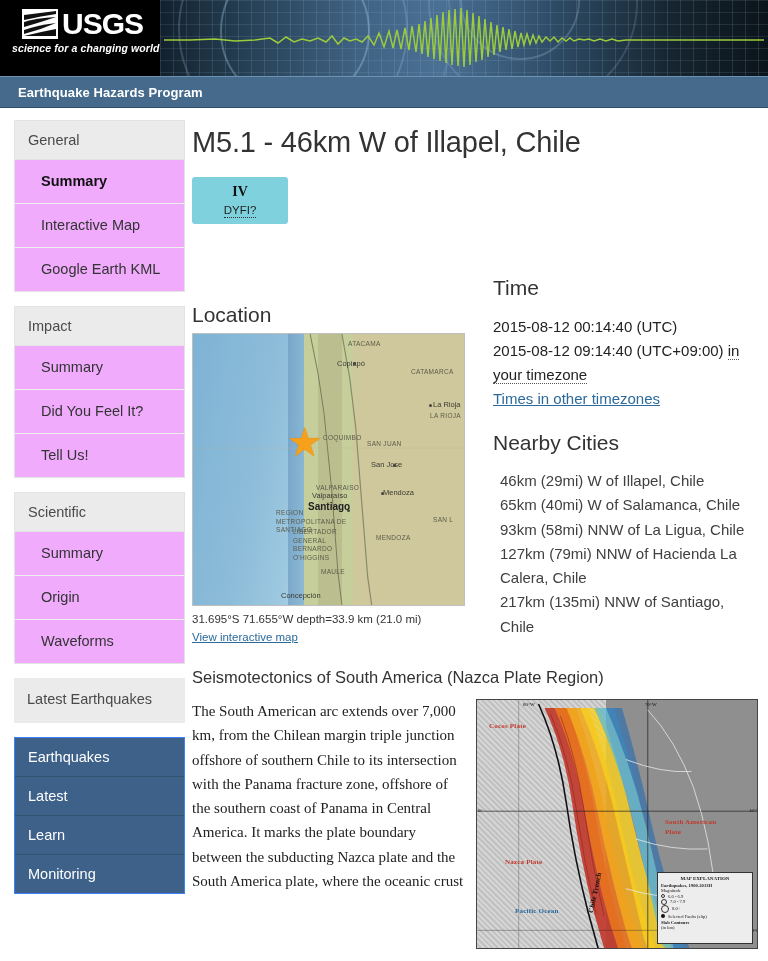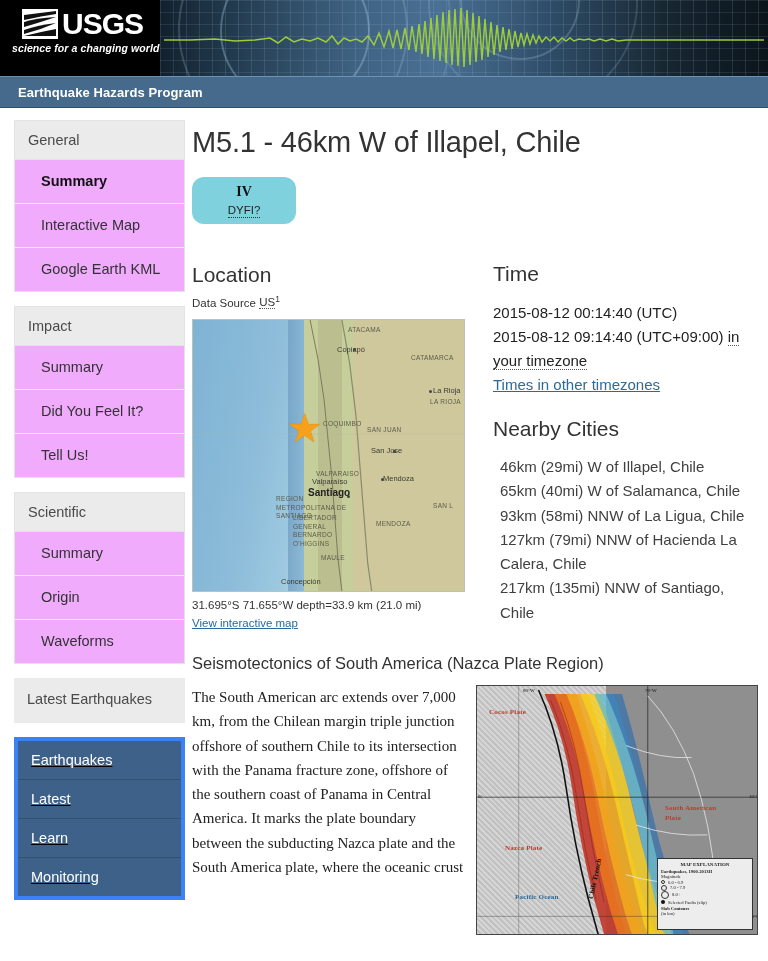--- a/index.html
+++ b/index.html
@@ -93,36 +93,36 @@
   .nav-item {
     font-size: 14.5px; color: #333; padding: 11px 10px 11px 26px;
     border-bottom: 1px solid #efefef; line-height: 1.45; cursor: pointer;
   }
   .nav-item:last-child { border-bottom: none; }
   .nav-item.active { font-weight: bold; color: #111; }
   .nav-group.plain {
     background: #ebebeb; border: none; padding: 11px 10px 13px 13px;
     color: #4a4a4a; font-size: 14.5px; line-height: 1.45; cursor: pointer;
   }
-  .nav-blue { border: 4px solid #3b82f6; text-decoration: underline; }
+  .nav-blue { border: 1px solid #3b82f6; }
   .nav-blue-item {
     background: #3d6189; color: #ffffff; font-size: 14.5px;
     padding: 11px 10px 11px 13px; border-bottom: 1px solid #32536f; cursor: pointer;
   }
   .nav-blue-item:last-child { border-bottom: none; }
 
   
   h1.quake-title {
     font-size: 29px; font-weight: normal; color: #333;
     margin: 0 0 18px 0; line-height: 1.15; letter-spacing: -.2px;
   }
   .dyfi-badge {
-    display: inline-block; background: #7fd2dd; border-radius: 12px;
-    width: 104px; padding: 7px 0 6px 0; text-align: center;
-    margin-bottom: 22px; cursor: pointer;
+    display: inline-block; background: #7fd2dd; border-radius: 3px;
+    width: 96px; padding: 7px 0 6px 0; text-align: center;
+    margin-bottom: 36px; cursor: pointer;
   }
   .dyfi-roman { font-size: 14px; font-weight: bold; color: #111; font-family: "Liberation Serif", serif; }
   .dyfi-label {
     font-size: 11.5px; color: #222; margin-top: 1px;
     border-bottom: 1px dotted #333; display: inline-block; padding-bottom: 1px;
   }
 
   .two-col { display: flex; gap: 8px; align-items: flex-end; }
   .col-left { width: 288px; flex: 0 0 288px; }
   .col-right { flex: 1; padding-left: 5px; }
@@ -280,24 +280,20 @@
 
     <div class="dyfi-badge">
       <div class="dyfi-roman">IV</div>
       <div class="dyfi-label">DYFI?</div>
     </div>
 
     <div class="two-col">
 
       <div class="col-left">
         <h2 class="sec">Location</h2>
-        <p class="datasource">
-          <span>Data Source</span>
-          <span class="dotted">US</span><span class="sup">1</span>
-        </p>
 
         <div class="map-thumb">
           <div class="mt-ocean"></div>
           <div class="mt-trench"></div>
           <div class="mt-land"></div>
           <div class="mt-land2"></div>
           <div class="mt-ridge"></div>
           <svg style="position:absolute;inset:0" viewBox="0 0 273 273">
             <path d="M118 0 L126 40 L132 80 L136 120 L140 160 L143 200 L146 240 L150 273" stroke="#7b7b5c" stroke-width="1" fill="none"></path>
             <path d="M150 0 L158 45 L164 95 L168 145 L172 195 L176 245 L180 273" stroke="#8a8a6a" stroke-width="1.2" fill="none"></path>

